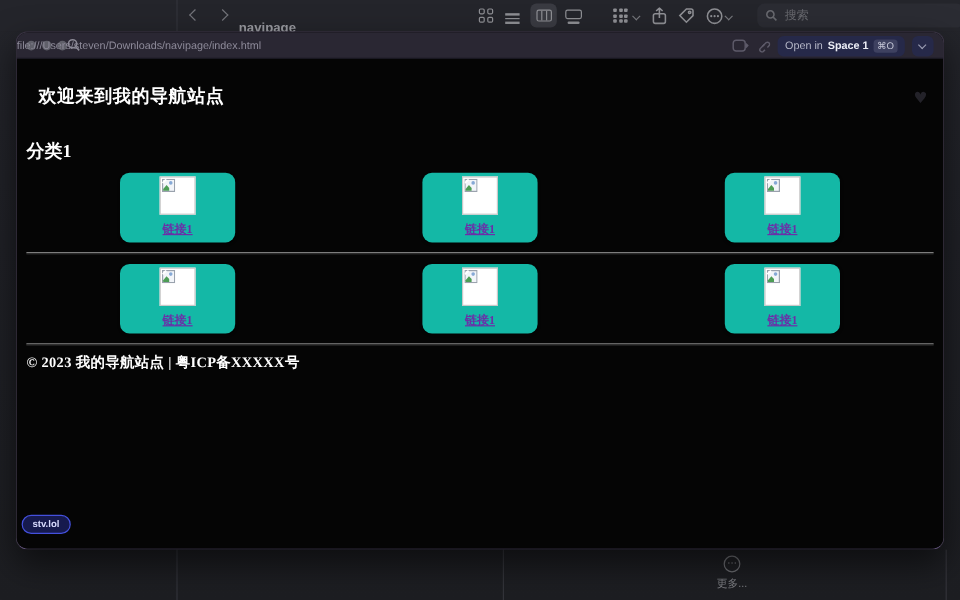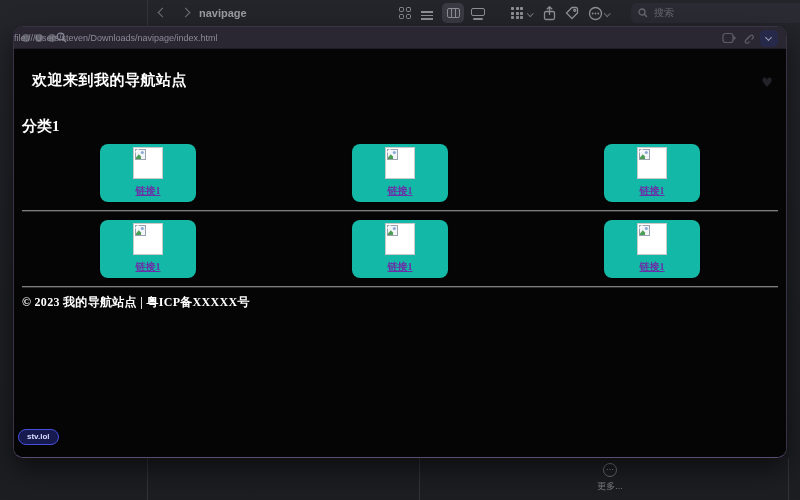--- a/index.html
+++ b/index.html
@@ -8,21 +8,21 @@
   .desktop { position:relative; width:800px; height:500px;
     background:linear-gradient(180deg,#24252b 0%, #202127 40%, #1d1e22 100%); }
 
   
   .toolbar { position:absolute; top:0; left:0; width:800px; height:26px; background:#24252b; }
   .toolbar .side-div { position:absolute; left:147px; top:0; width:1px; height:26px; background:#33343a; }
   .chev { position:absolute; top:7px; width:12px; height:12px; cursor:default; }
   .chev i { position:absolute; top:2px; left:3px; width:7px; height:7px;
     border-left:1.6px solid #74757b; border-bottom:1.6px solid #74757b; transform:rotate(45deg); }
   .chev.fwd i { transform:rotate(-135deg); left:0; }
-  .tb-title { position:absolute; left:199px; top:7px; font-size:11px; font-weight:700; color:#9b9ca2; }
+  .tb-title { position:absolute; left:199px; top:18px; font-size:11px; font-weight:700; color:#9b9ca2; }
   .tb-ic { position:absolute; top:5px; width:16px; height:16px; display:flex; align-items:center; justify-content:center; }
   .sel-box { position:absolute; left:442px; top:3px; width:22px; height:20px; background:#3a3b42; border-radius:5px; }
   .mini-grid { display:grid; grid-template-columns:repeat(2,5px); grid-template-rows:repeat(2,5px); gap:2px; }
   .mini-grid span { border:1.2px solid #8e8f94; border-radius:1.5px; }
   .list-ic span { display:block; width:12px; height:1.5px; background:#8e8f94; margin:2px 0; }
   .col-ic { width:13px; height:10px; border:1.2px solid #8e8f94; border-radius:2px; position:relative; }
   .col-ic:before,.col-ic:after { content:""; position:absolute; top:0; bottom:0; width:1.2px; background:#8e8f94; }
   .col-ic:before{ left:3.5px; } .col-ic:after{ left:7.5px; }
   .gal-ic { width:14px; height:13px; position:relative; }
   .gal-ic b { position:absolute; top:1px; left:0; width:14px; height:8px; border:1.2px solid #8e8f94; border-radius:2px; }
@@ -214,20 +214,25 @@
             </svg>
           </span>
         <span class="ghost-ic">
           <svg width="12" height="12" viewBox="0 0 12 12">
               <g fill="none" stroke="#6f6c7c" stroke-width="1.2">
             <path d="M5 7 8.5 3.5 a1.8 1.8 0 0 1 2.5 2.5 L9.5 7.5"></path>
                 <path d="M7 5 3.5 8.5 a1.8 1.8 0 0 0 2.5 2.5 L7.5 9.5"></path>
               </g>
             </svg>
           </span>
+        <span class="open-pill">
+          <span class="t1">Open in</span>
+          <span class="t2">Space 1</span>
+          <span class="kbd">⌘O</span>
+        </span>
         <span class="dd-pill">
             <i></i>
           </span>
       </div>
     </div>
 
     <div class="page">
       <h1>欢迎来到我的导航站点</h1>
       <span class="heart">♥</span>
 

